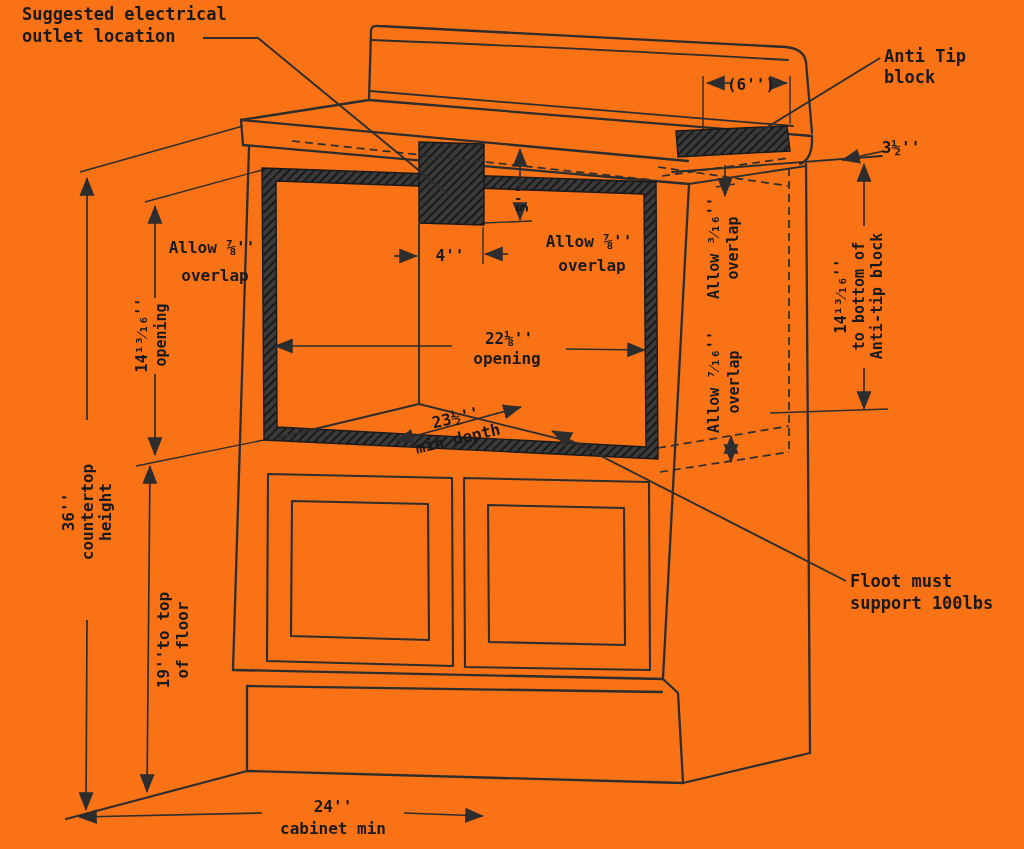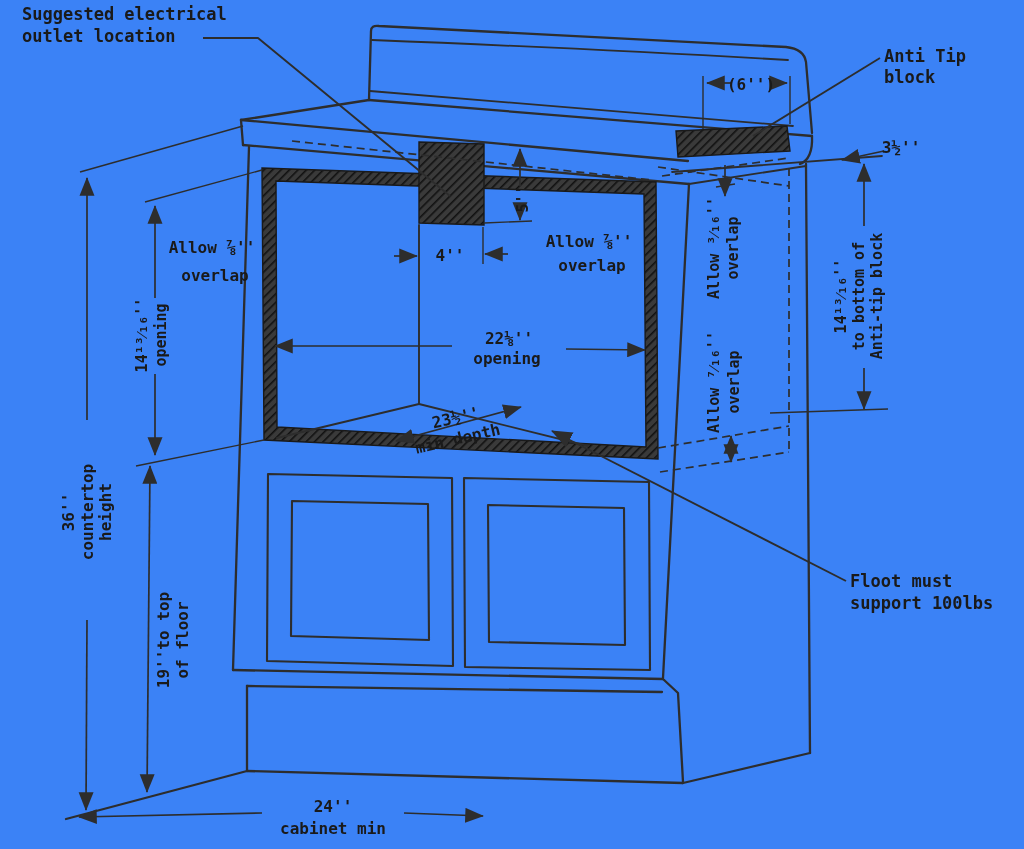--- a/index.html
+++ b/index.html
@@ -1,16 +1,16 @@
 <!DOCTYPE html>
 <html><head>
 <meta charset="utf-8">
 <style>
   html,body{margin:0;padding:0;background:#ffffff;}
-  .page{position:relative;width:1024px;height:849px;background:#3b82f6;overflow:hidden;}
+  .page{position:relative;width:1024px;height:849px;background:#f97316;overflow:hidden;}
   svg text{font-family:"DejaVu Sans Mono", monospace;font-weight:700;fill:#1a1a1a;}
   .t16{font-size:16px;}
   .t15{font-size:15px;}
   .t17{font-size:17px;}
 </style>
 </head>
 <body>
 
 <div class="page">
 <svg width="1024" height="849" viewBox="0 0 1024 849" xmlns="http://www.w3.org/2000/svg">

